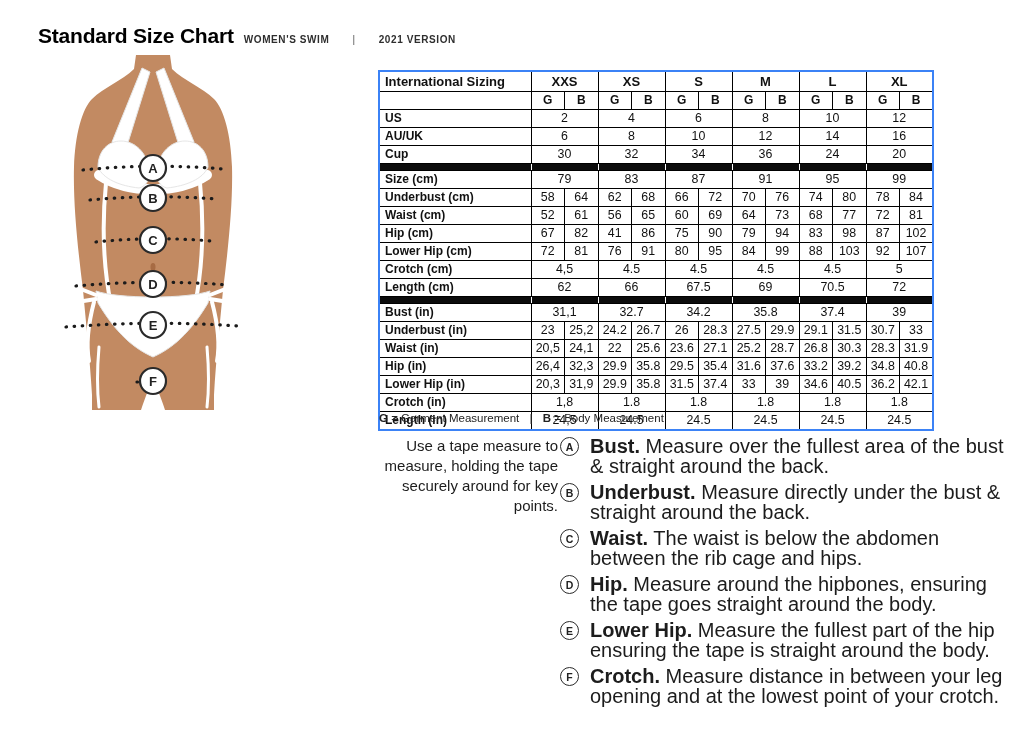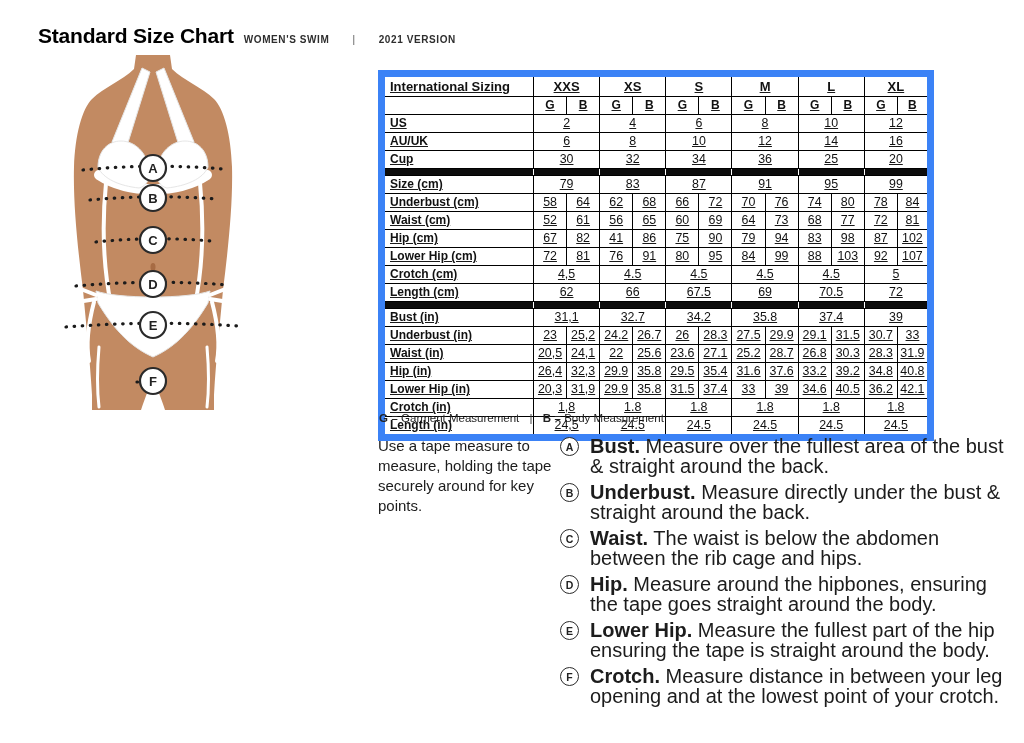--- a/index.html
+++ b/index.html
@@ -15,36 +15,36 @@
 
   
   .fig{position:absolute;left:58px;top:55px;width:300px;height:355px;}
   .dots{fill:none;stroke:#1b1b1b;stroke-width:3.2;stroke-linecap:round;stroke-dasharray:0.5 7.6;}
   .marker-circle{fill:#ffffff;stroke:#2a2a2a;stroke-width:2.2;}
   .marker-letter{font:700 13px "Liberation Sans",sans-serif;text-anchor:middle;fill:#222;}
   .gapline{fill:none;stroke:#ffffff;stroke-width:4;stroke-linecap:round;}
 
   
   .tablewrap{position:absolute;left:378px;top:70px;width:618px;}
-  table.size{border-collapse:collapse;table-layout:fixed;width:556px;border:7px solid #3b82f6;text-decoration:underline;}
+  table.size{border-collapse:collapse;table-layout:fixed;width:556px;border:2px solid #3b82f6;}
   table.size col.c0{width:152px;}
   table.size th,table.size td{border:1px solid #000;padding:0;height:17px;line-height:15px;
       font-size:12.4px;text-align:center;vertical-align:middle;color:#111;font-weight:400;}
   table.size thead tr.r1 th{height:19px;font-weight:700;font-size:13px;}
   table.size thead tr.r2 th{font-weight:700;font-size:12px;}
   table.size th.lab{text-align:left;padding-left:5px;font-weight:700;font-size:12px;white-space:nowrap;}
   table.size tr.sep td{height:6px;background:#0c0c0c;border-left:1px solid #fff;border-right:1px solid #fff;}
 
   .legend{position:absolute;left:379px;top:412px;font-size:11.5px;color:#222;}
   .legend b{font-weight:700;}
   .legend .bar{margin:0 7px;color:#444;}
 
   
   .intro{position:absolute;left:378px;top:436px;width:180px;
-         font-size:15px;line-height:20px;color:#1c1c1c;margin:0;}
+         font-size:15px;line-height:20px;color:#1c1c1c;margin:0;text-align:right;}
   .defs{position:absolute;left:560px;top:436px;width:452px;}
   .def-item{display:flex;gap:11px;margin-bottom:6px;align-items:flex-start;}
   .badge{flex:0 0 auto;width:17px;height:17px;margin-top:1px;border:1.6px solid #2b2b2b;border-radius:50%;
          display:flex;align-items:center;justify-content:center;
          font-size:10.5px;font-weight:700;color:#222;background:#fff;}
   .def-item p{margin:0;font-size:20px;line-height:20px;color:#1c1c1c;}
   .def-item b{font-weight:700;}
 </style>
 </head>
 <body>
@@ -189,21 +189,21 @@
             <td colspan="2">12</td>
             <td colspan="2">14</td>
             <td colspan="2">16</td>
           </tr>
           <tr>
             <th class="lab">Cup</th>
             <td colspan="2">30</td>
             <td colspan="2">32</td>
             <td colspan="2">34</td>
             <td colspan="2">36</td>
-            <td colspan="2">25</td>
+            <td colspan="2">24</td>
             <td colspan="2">20</td>
           </tr>
           <tr class="sep">
             <td></td>
             <td colspan="2"></td>
             <td colspan="2"></td>
             <td colspan="2"></td>
             <td colspan="2"></td>
             <td colspan="2"></td>
             <td colspan="2"></td>

